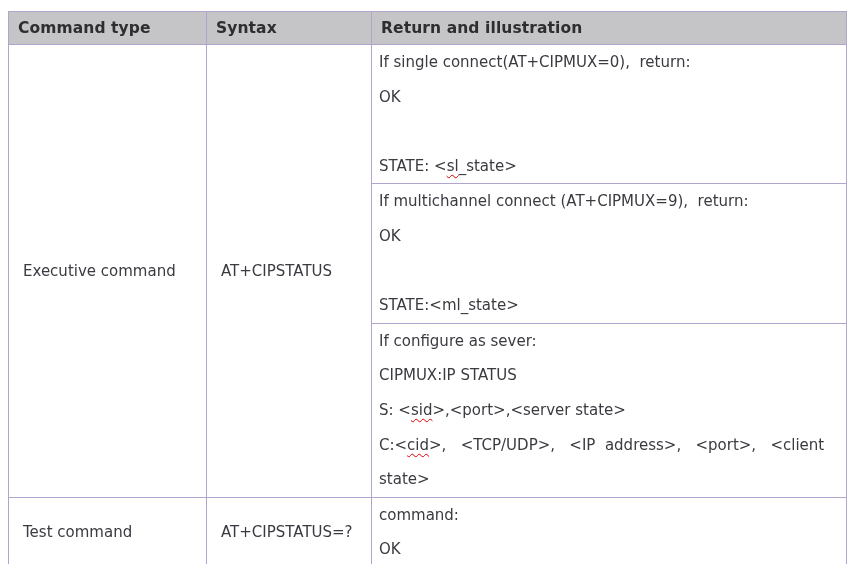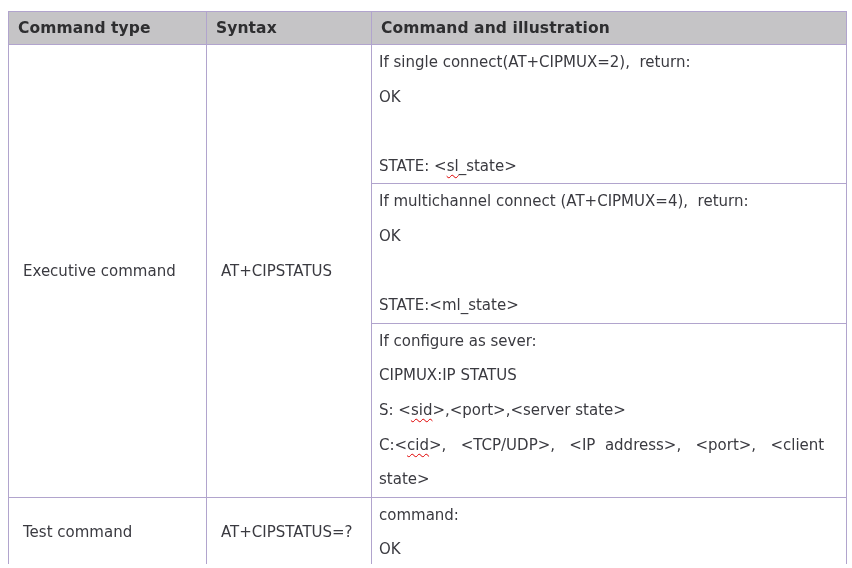--- a/index.html
+++ b/index.html
@@ -81,37 +81,37 @@
   <table class="doc-table">
     <colgroup>
       <col style="width:198px">
       <col style="width:165px">
       <col style="width:475px">
     </colgroup>
     <thead>
       <tr>
         <th>Command type</th>
         <th>Syntax</th>
-        <th>Command and illustration</th>
+        <th>Return and illustration</th>
       </tr>
     </thead>
     <tbody>
       <tr>
         <td class="merged-cell" rowspan="3">Executive command</td>
         <td class="merged-cell" rowspan="3">AT+CIPSTATUS</td>
         <td class="return-cell">
-            <p class="line"><span>If single connect(AT+CIPMUX=2),  return:</span></p>
+            <p class="line"><span>If single connect(AT+CIPMUX=0),  return:</span></p>
             <p class="line"><span>OK</span></p>
             <p class="line"><span> </span></p>
             <p class="line"><span>STATE: &lt;</span><span class="misspelled">sl</span><span>_state&gt;</span></p>
           </td>
       </tr>
       <tr>
         <td class="return-cell">
-            <p class="line"><span>If multichannel connect (AT+CIPMUX=4),  return:</span></p>
+            <p class="line"><span>If multichannel connect (AT+CIPMUX=9),  return:</span></p>
             <p class="line"><span>OK</span></p>
             <p class="line"><span> </span></p>
             <p class="line"><span>STATE:&lt;ml_state&gt;</span></p>
           </td>
       </tr>
       <tr>
         <td class="return-cell">
             <p class="line"><span>If configure as sever:</span></p>
             <p class="line"><span>CIPMUX:IP STATUS</span></p>
             <p class="line"><span>S: &lt;</span><span class="misspelled">sid</span><span>&gt;,&lt;port&gt;,&lt;server state&gt;</span></p>

